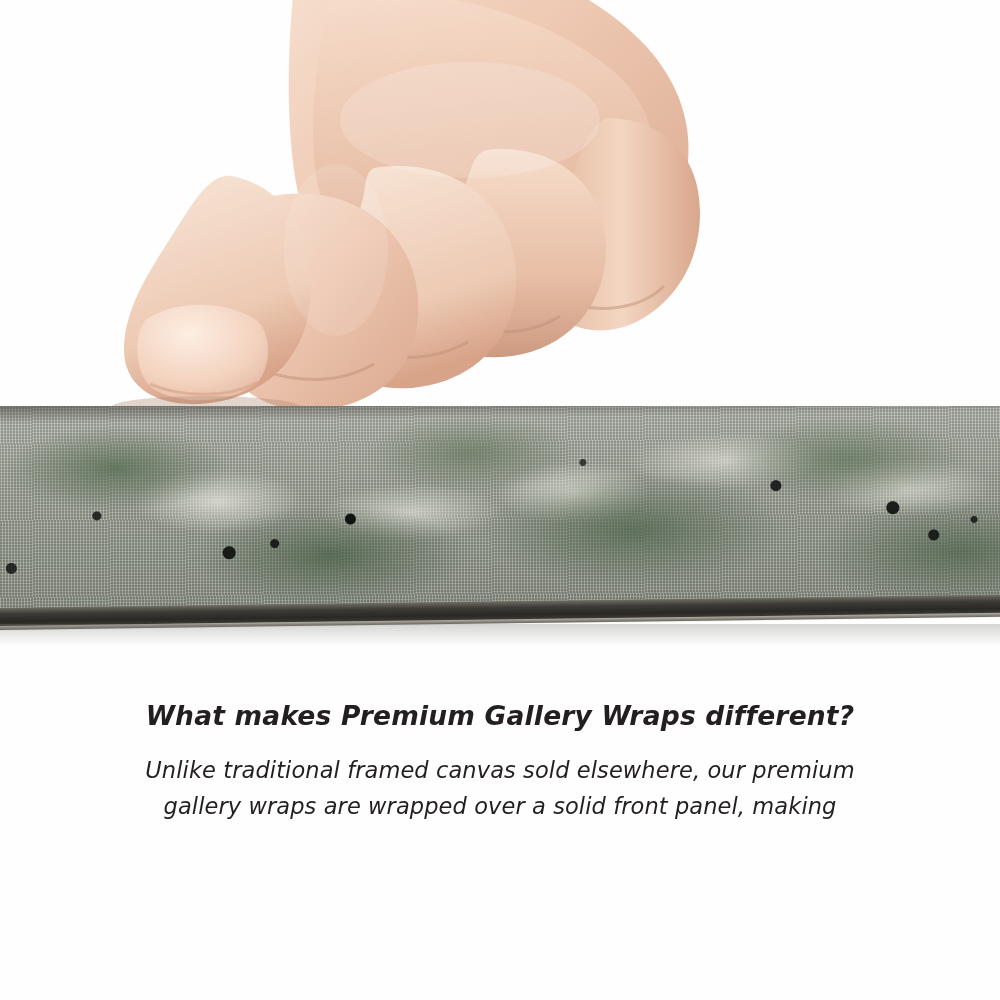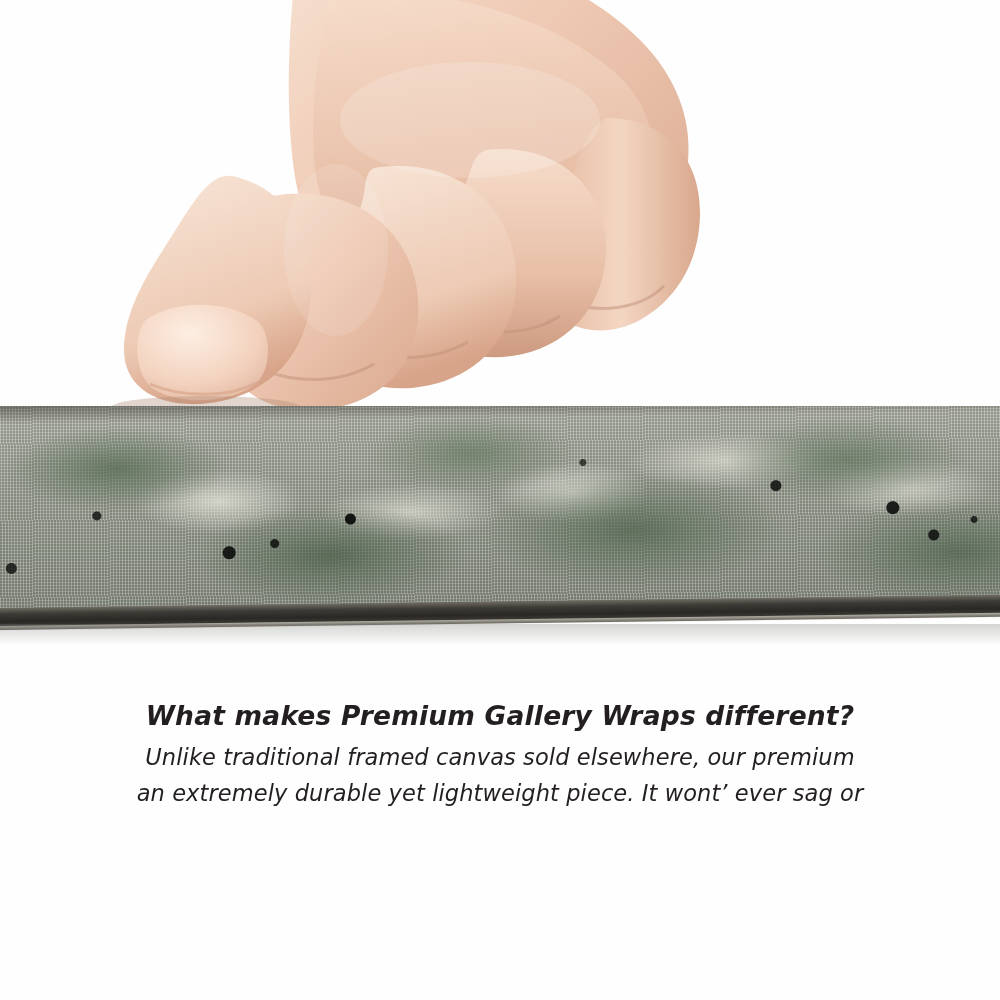--- a/index.html
+++ b/index.html
@@ -120,21 +120,21 @@
     position: absolute;
     left: 0;
     top: 700px;
     width: 1000px;
     text-align: center;
     font-family: "DejaVu Sans", sans-serif;
     font-style: italic;
     color: #231f20;
   }
   .caption h2 {
-    margin: 0 0 8px 0;
+    margin: 0 0 21px 0;
     font-size: 26.5px;
     font-weight: 700;
     letter-spacing: 0.2px;
   }
   .caption p {
     margin: 0;
     font-size: 22.5px;
     font-weight: 400;
     line-height: 36px;
     letter-spacing: 0.1px;
@@ -213,17 +213,17 @@
     <div class="panel-shadow-top"></div>
     <div class="panel-edge"></div>
     <div class="panel-edge-hi"></div>
   </div>
   <div class="panel-under-shadow"></div>
 
   <div class="caption">
     <h2>What makes Premium Gallery Wraps different?</h2>
     <p>
       <span class="line">Unlike traditional framed canvas sold elsewhere, our premium</span>
-      <span class="line">an extremely durable yet lightweight piece. It wont’ ever sag or</span>
+      <span class="line">gallery wraps are wrapped over a solid front panel, making</span>
     </p>
   </div>
 
 </div>
 
 </body></html>

